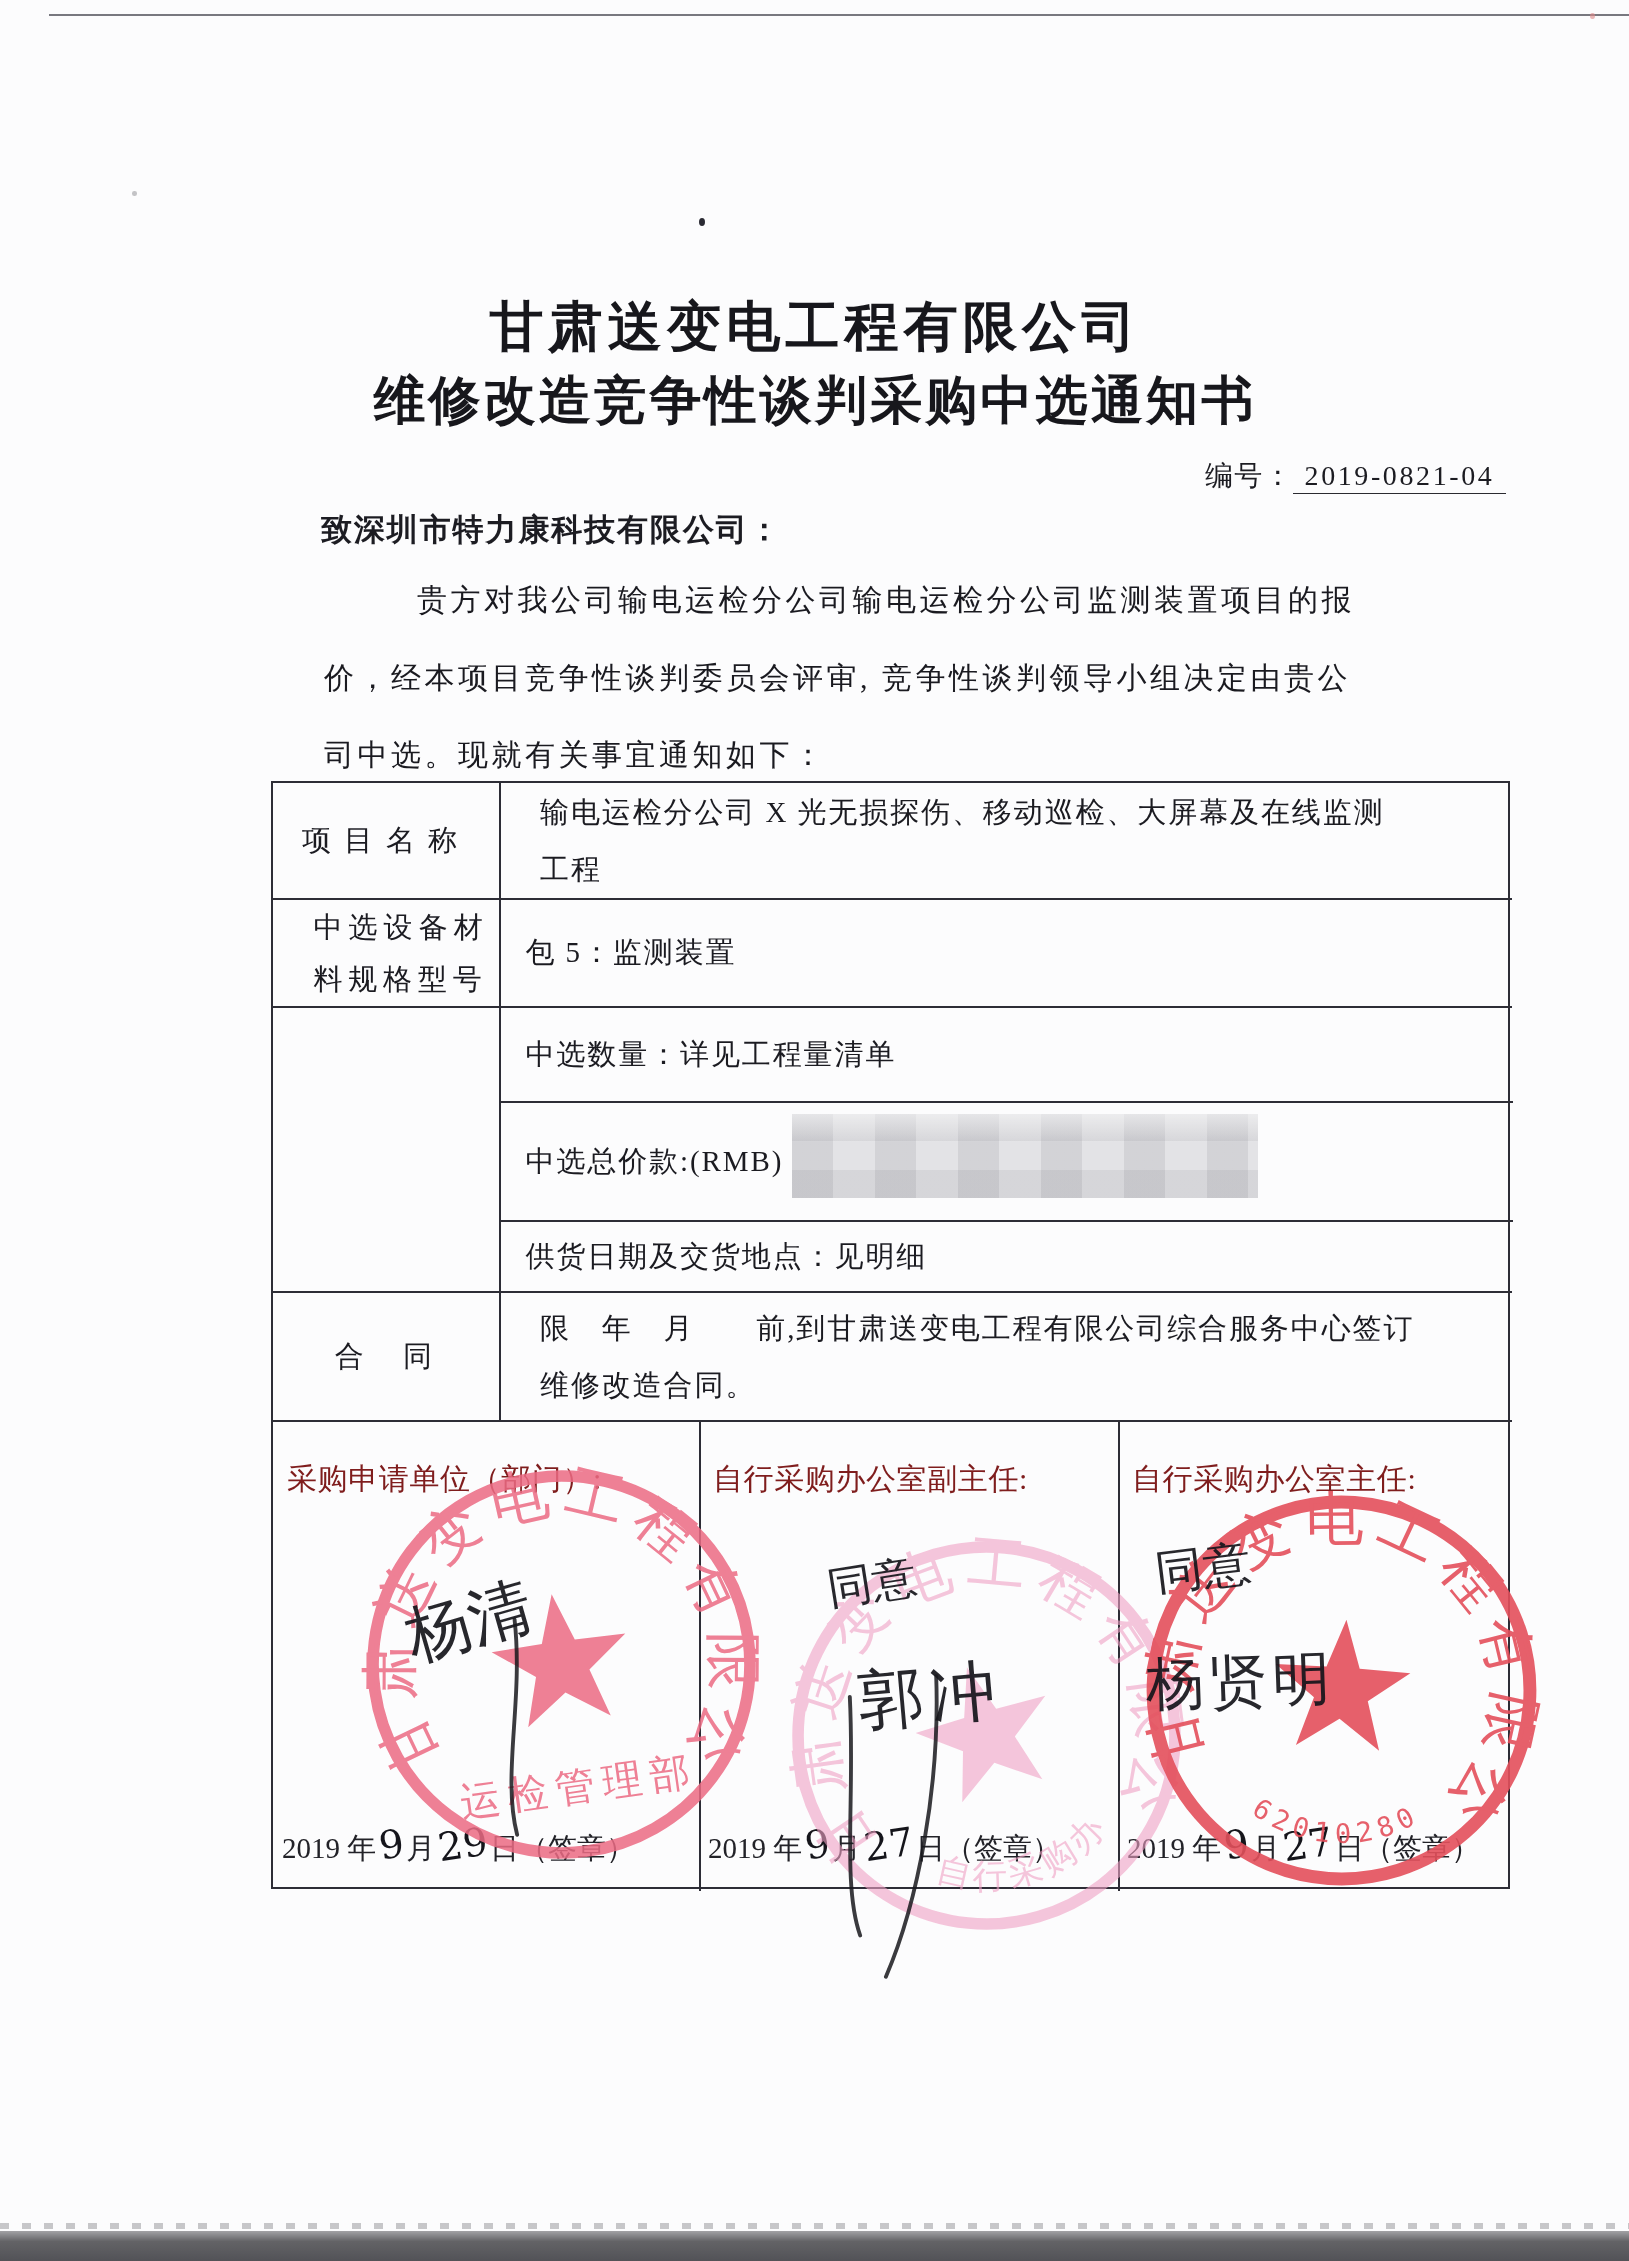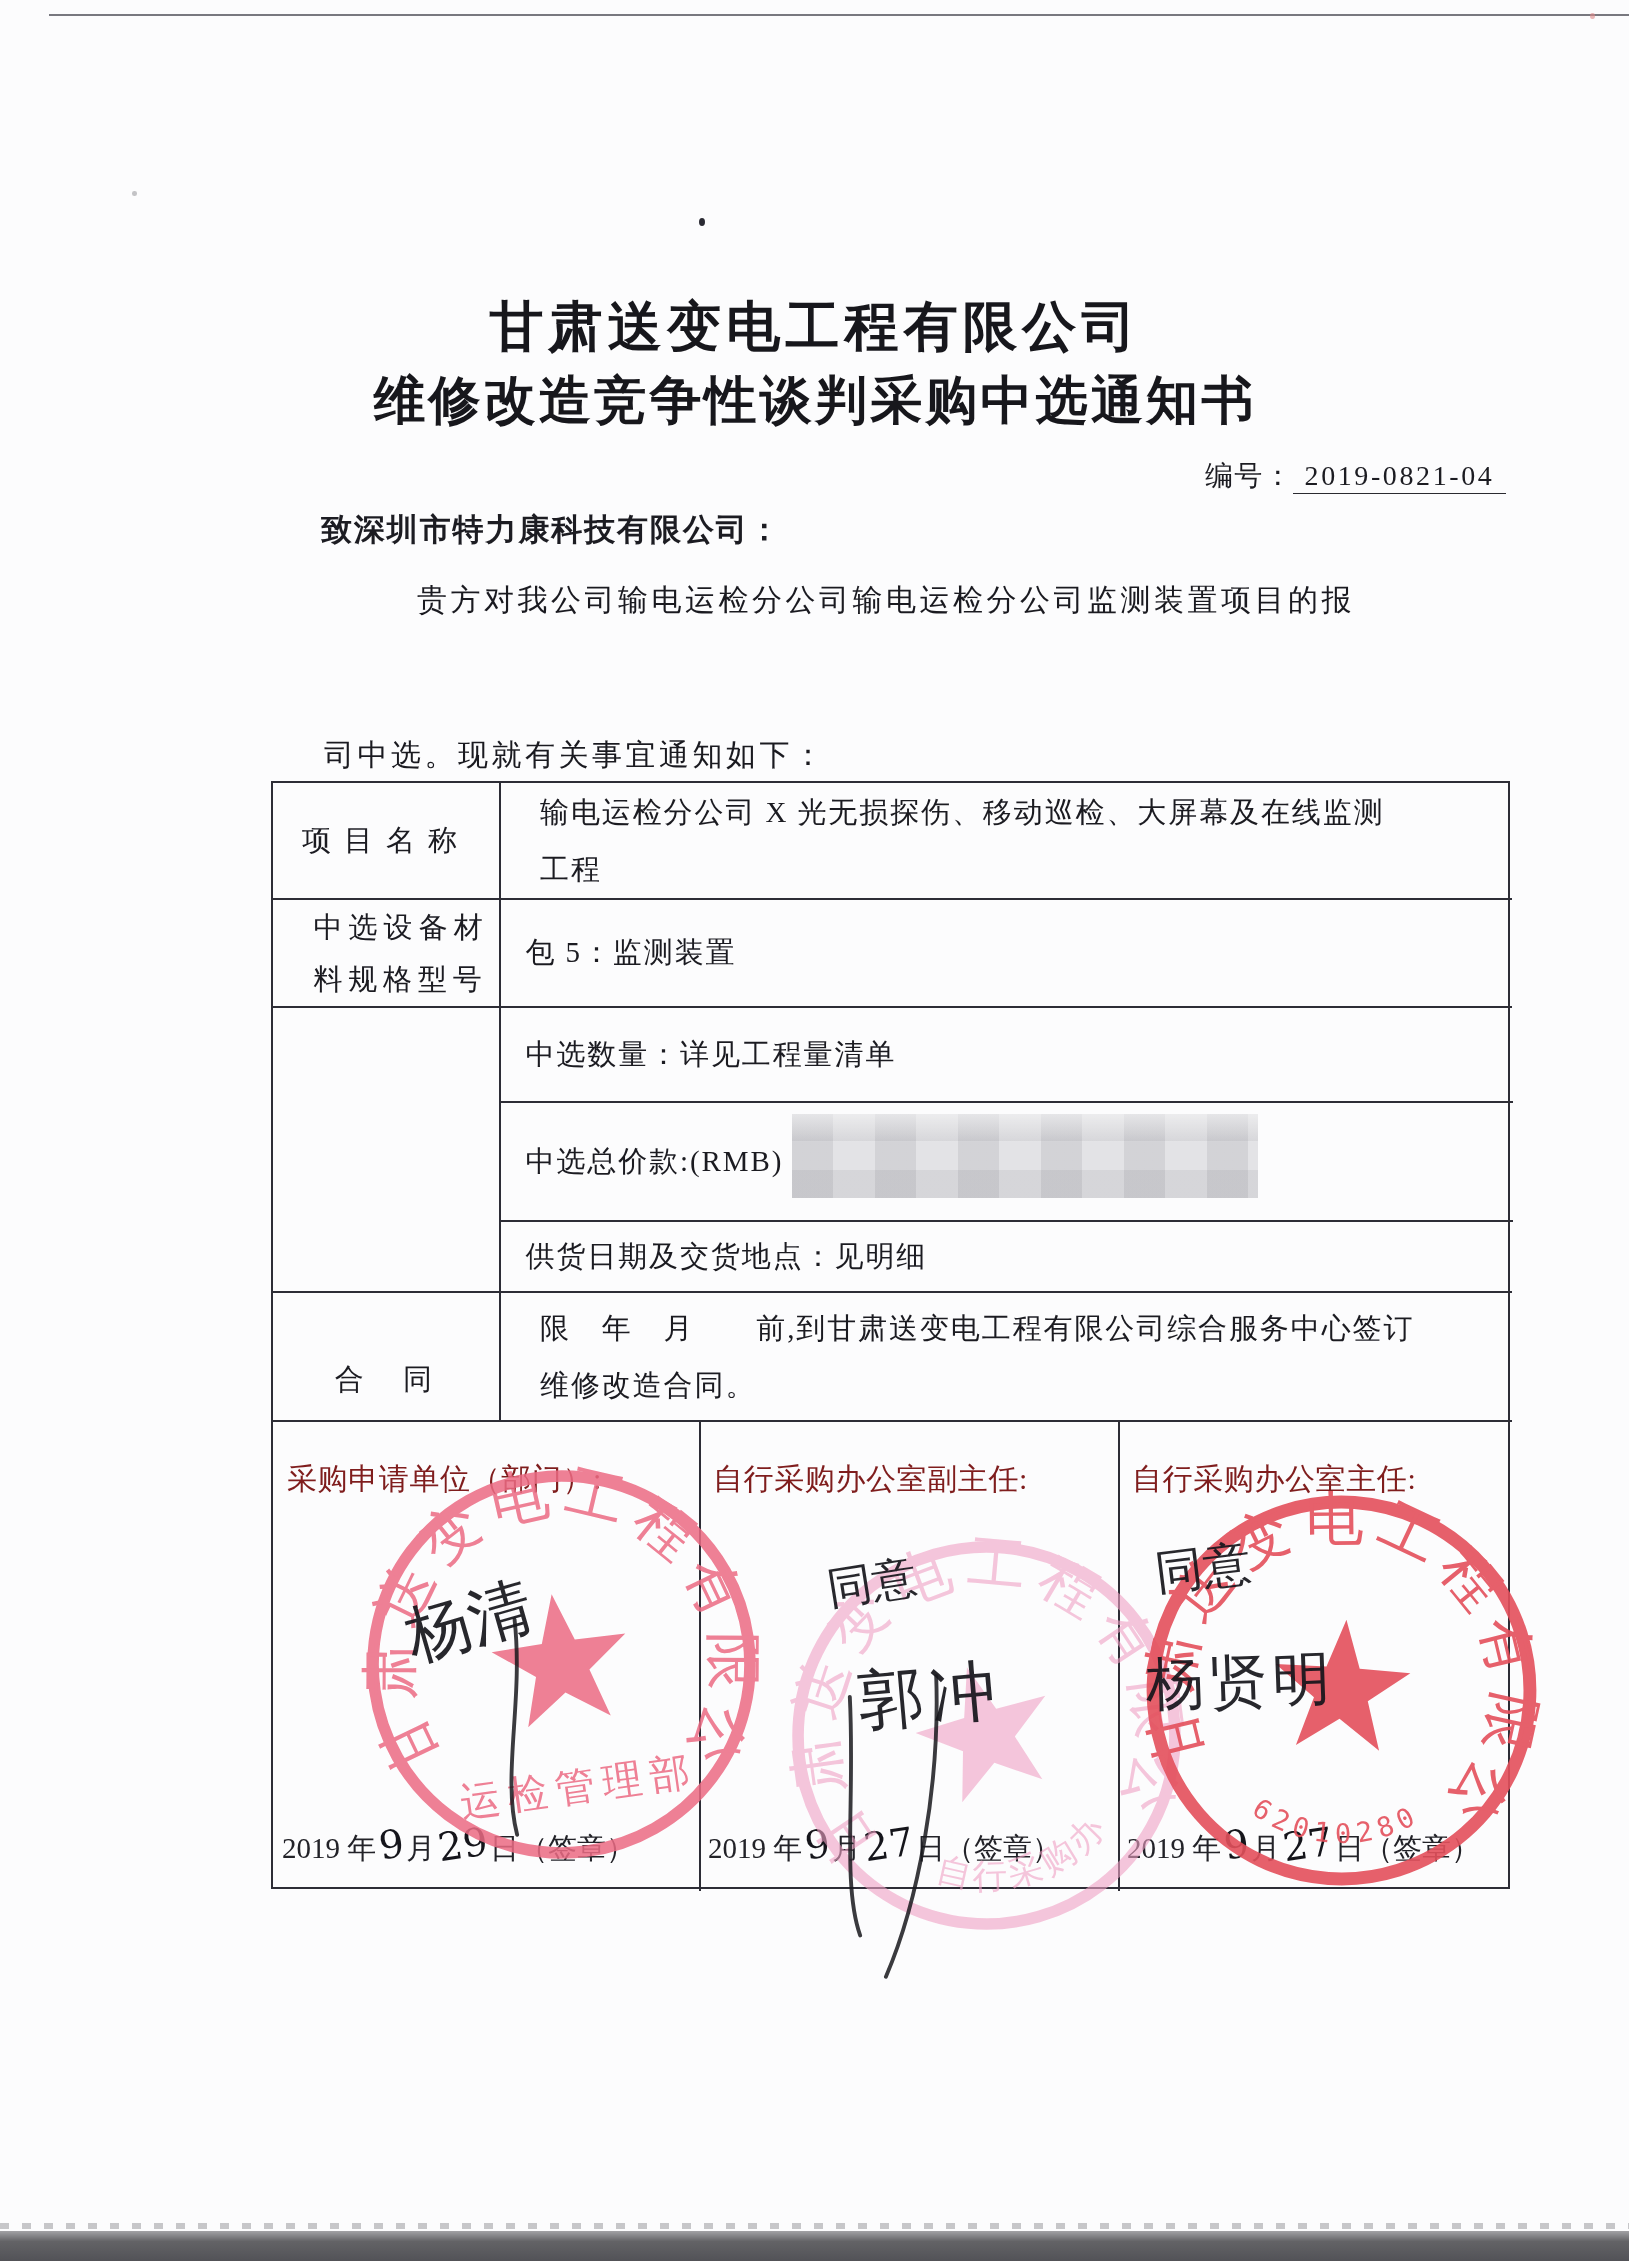--- a/index.html
+++ b/index.html
@@ -65,20 +65,21 @@
   <div class="abs botband"></div>
 
   <div class="abs title title1">甘肃送变电工程有限公司</div>
   <div class="abs title title2">维修改造竞争性谈判采购中选通知书</div>
   <div class="abs ref">
     <span>编号：</span>
     <span class="num">2019-0821-04</span>
   </div>
   <div class="abs salutation">致深圳市特力康科技有限公司：</div>
   <div class="abs bodyline b1">贵方对我公司输电运检分公司输电运检分公司监测装置项目的报</div>
+  <div class="abs bodyline b2">价，经本项目竞争性谈判委员会评审, 竞争性谈判领导小组决定由贵公</div>
   <div class="abs bodyline b3">司中选。现就有关事宜通知如下：</div>
 
   <div class="abs tbl">
 
     <div class="hl" style="left:0;top:115px;width:1239px;"></div>
     <div class="hl" style="left:0;top:223px;width:1239px;"></div>
     <div class="hl" style="left:226px;top:318px;width:1014px;"></div>
     <div class="hl" style="left:226px;top:437px;width:1014px;"></div>
     <div class="hl" style="left:0;top:508px;width:1239px;"></div>
     <div class="hl" style="left:0;top:637px;width:1239px;"></div>
@@ -98,21 +99,21 @@
     </div>
     <div class="cell content" style="left:228px;top:117px;width:1012px;height:106px;">包 5：监测装置</div>
 
     <div class="cell content" style="left:228px;top:225px;width:1012px;height:93px;">中选数量：详见工程量清单</div>
     <div class="cell content" style="left:228px;top:320px;width:1012px;height:117px;">
       <span>中选总价款:(RMB)</span>
     </div>
     <div class="mosaic abs"></div>
     <div class="cell content" style="left:228px;top:439px;width:1012px;height:69px;">供货日期及交货地点：见明细</div>
 
-    <div class="cell lab" style="left:0;top:510px;width:226px;height:127px;letter-spacing:5.2px;margin-top:23px;">合　同</div>
+    <div class="cell lab" style="left:0;top:510px;width:226px;height:127px;letter-spacing:5.2px;">合　同</div>
     <div class="cell content twoline" style="left:228px;top:510px;width:1012px;height:127px;">
       <span>限　年　月　　前,到甘肃送变电工程有限公司综合服务中心签订</span>
       <span>维修改造合同。</span>
     </div>
 
     <div class="sighead" style="left:14px;top:676px;">采购申请单位（部门）:</div>
     <div class="sighead" style="left:440px;top:676px;">自行采购办公室副主任:</div>
     <div class="sighead" style="left:859px;top:676px;">自行采购办公室主任:</div>
 
     <div class="dateline" style="left:9px;top:1039px;">

